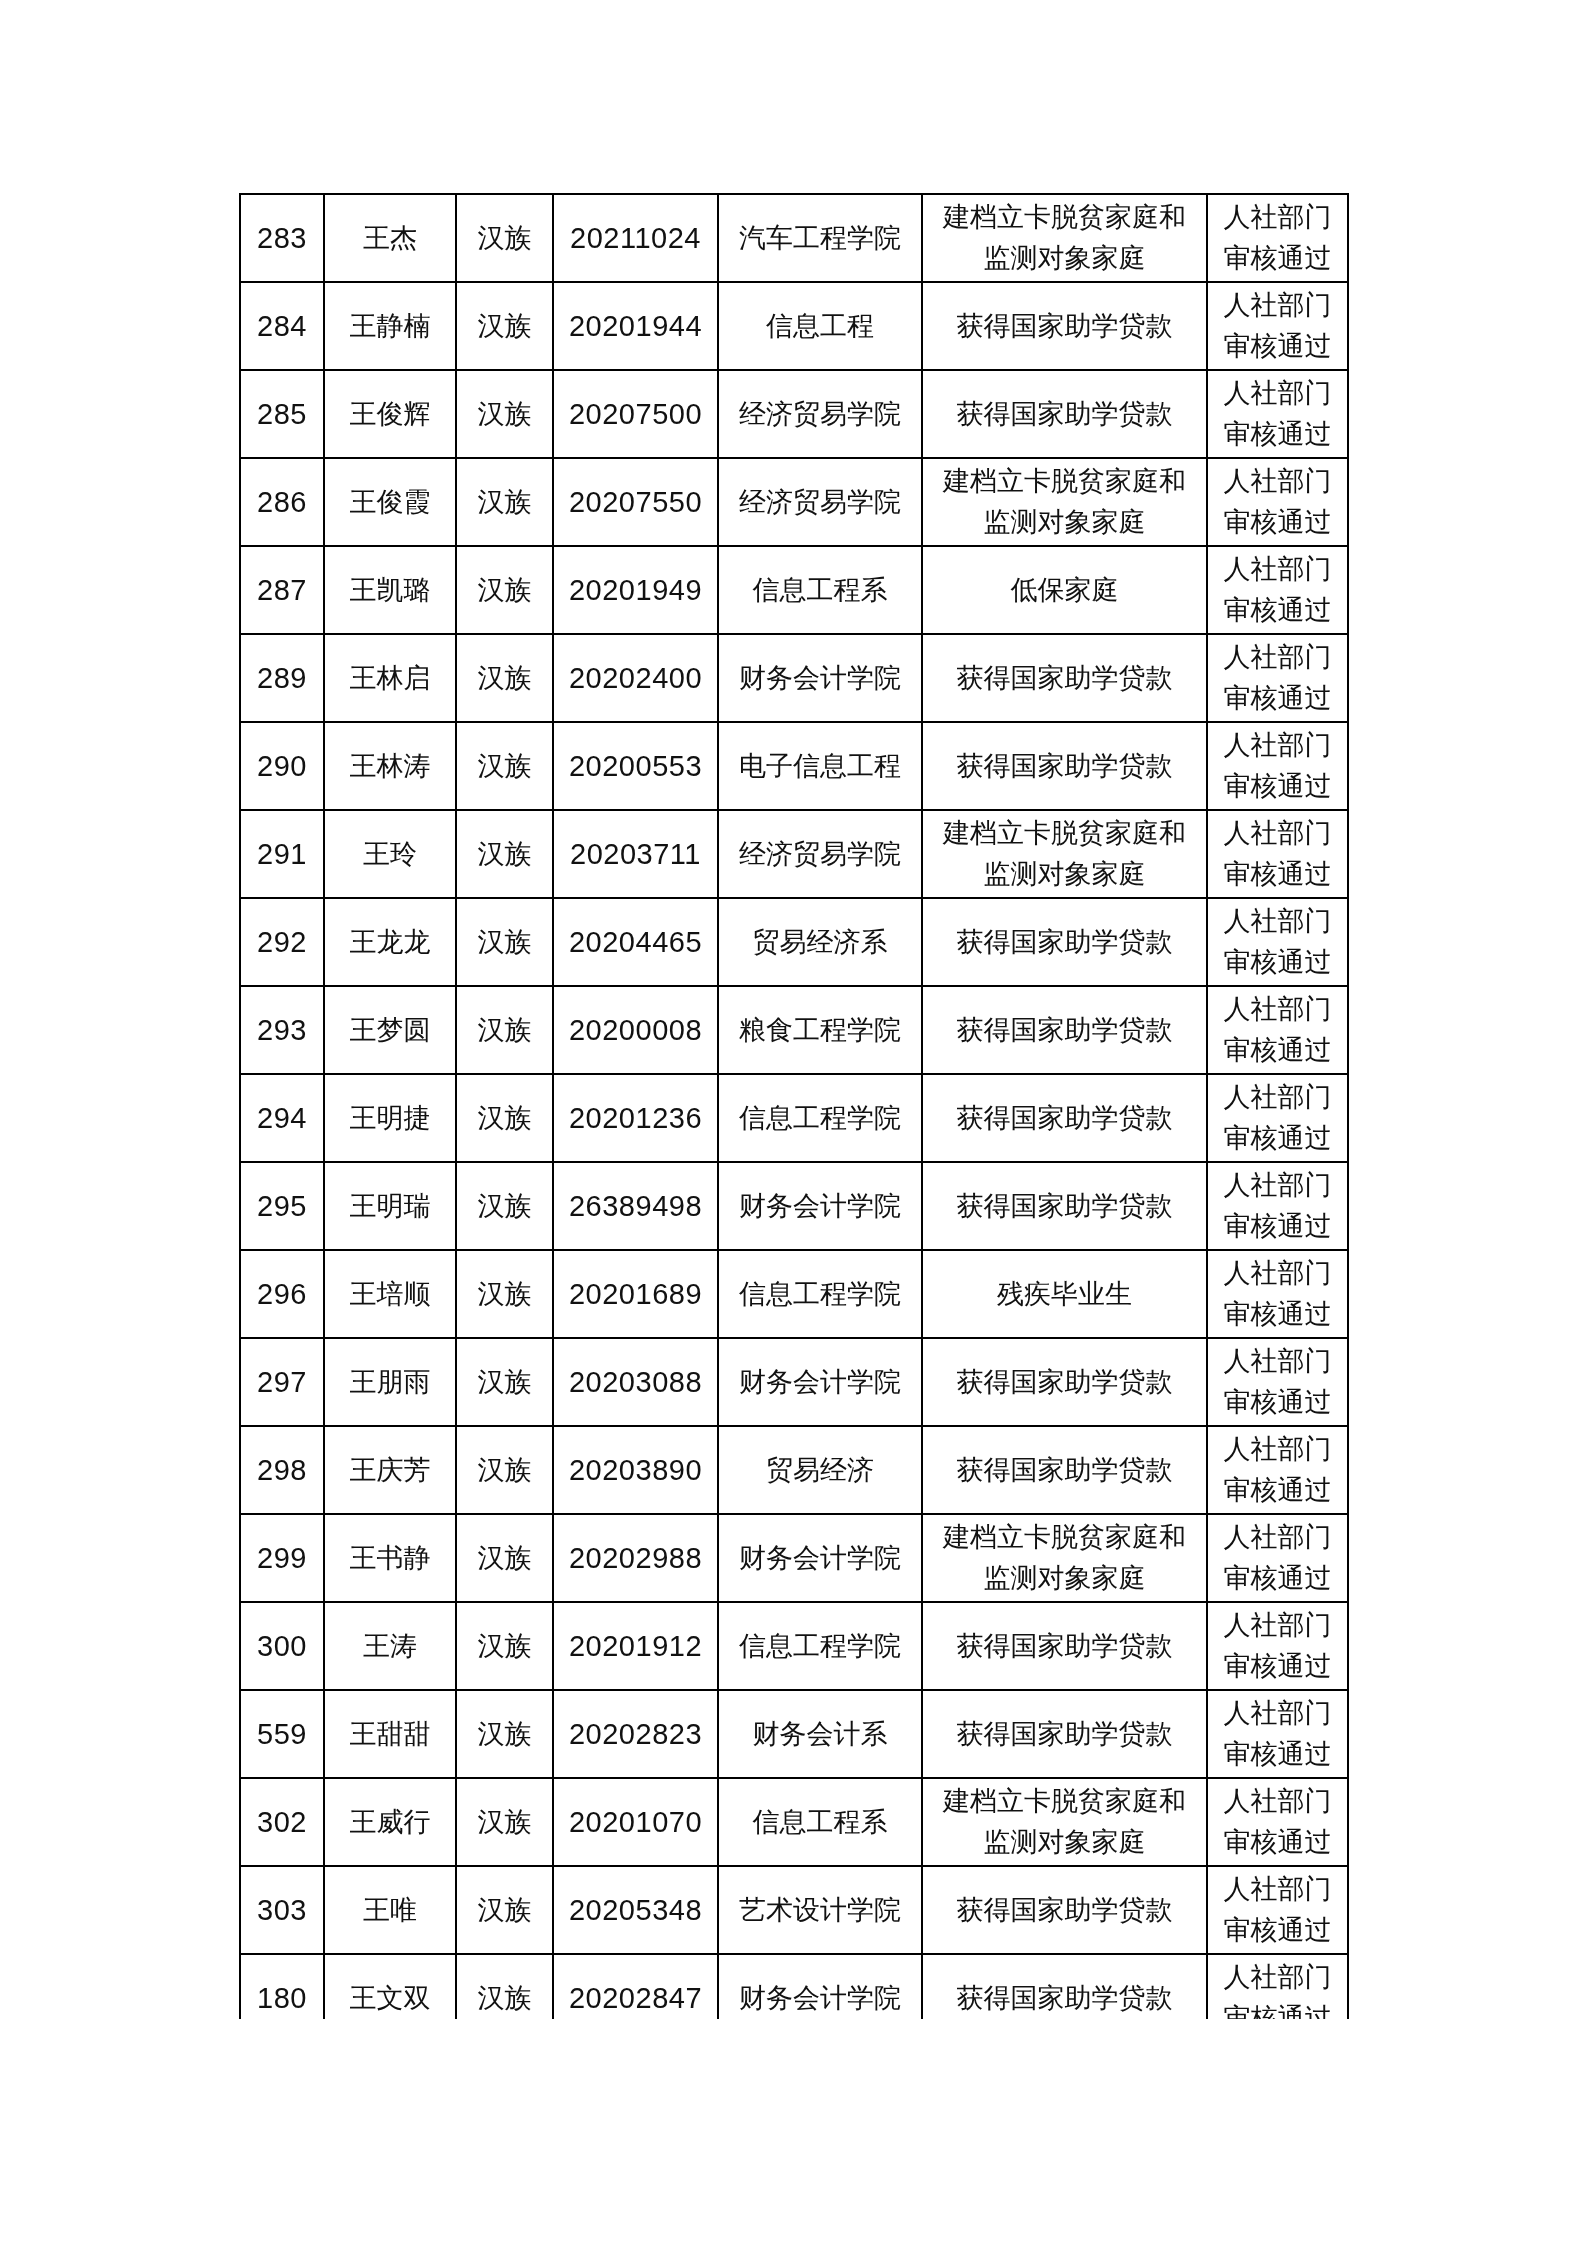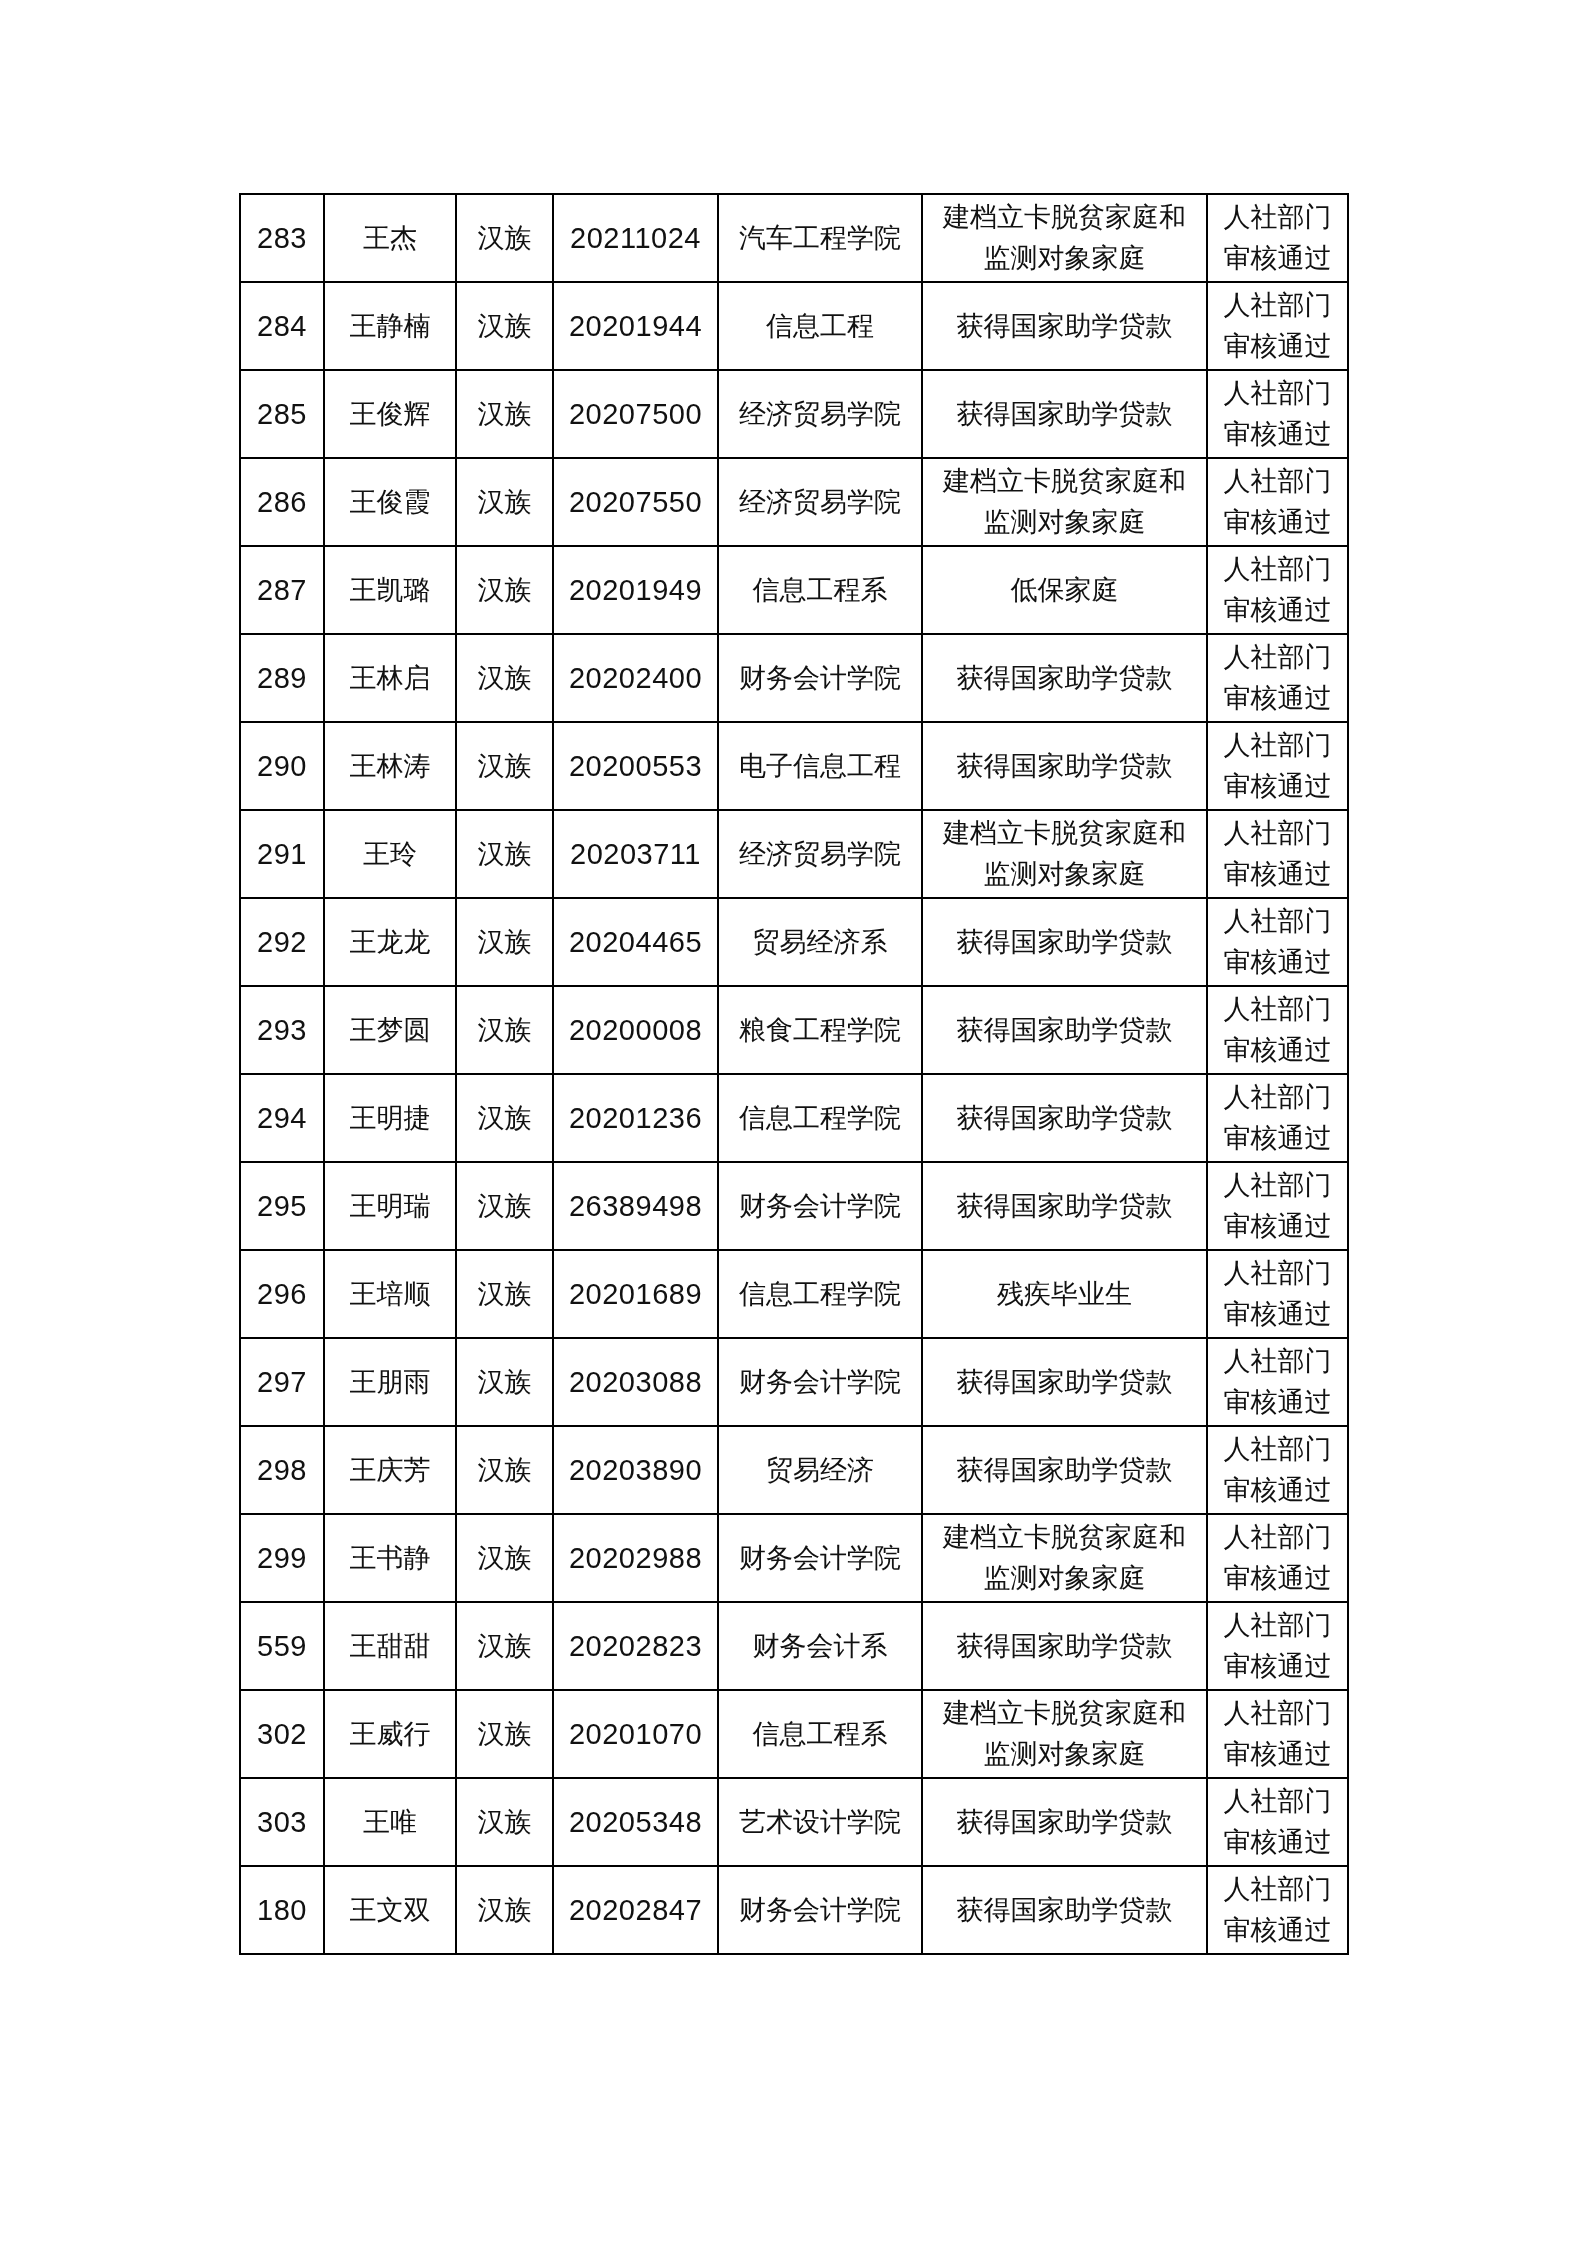--- a/index.html
+++ b/index.html
@@ -221,20 +221,30 @@
     <td>王书静</td>
     <td>汉族</td>
     <td class="num">20202988</td>
     <td>财务会计学院</td>
     <td>建档立卡脱贫家庭和
 监测对象家庭</td>
     <td>人社部门
 审核通过</td>
   </tr>
         <tr>
+    <td class="num">300</td>
+    <td>王涛</td>
+    <td>汉族</td>
+    <td class="num">20201912</td>
+    <td>信息工程学院</td>
+    <td>获得国家助学贷款</td>
+    <td>人社部门
+审核通过</td>
+  </tr>
+        <tr>
     <td class="num">559</td>
     <td>王甜甜</td>
     <td>汉族</td>
     <td class="num">20202823</td>
     <td>财务会计系</td>
     <td>获得国家助学贷款</td>
     <td>人社部门
 审核通过</td>
   </tr>
         <tr>

